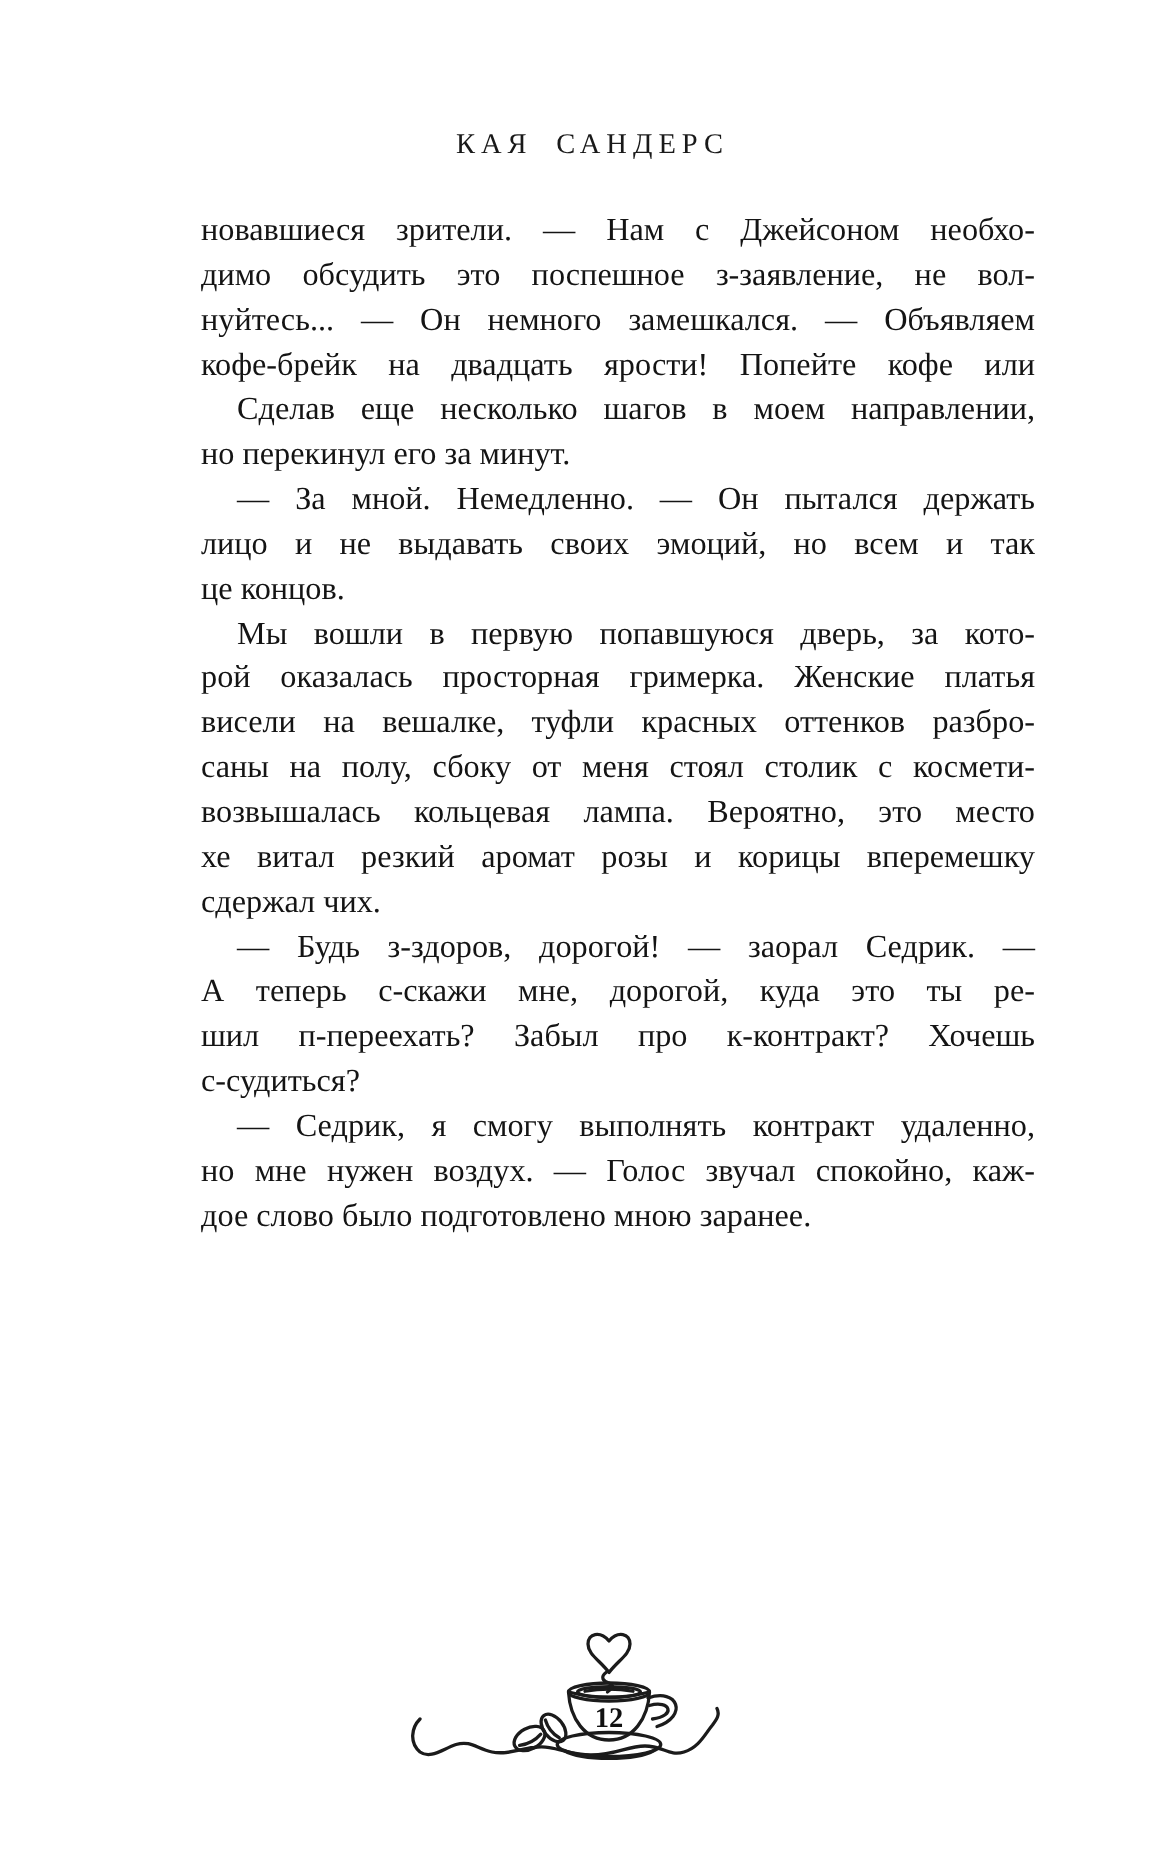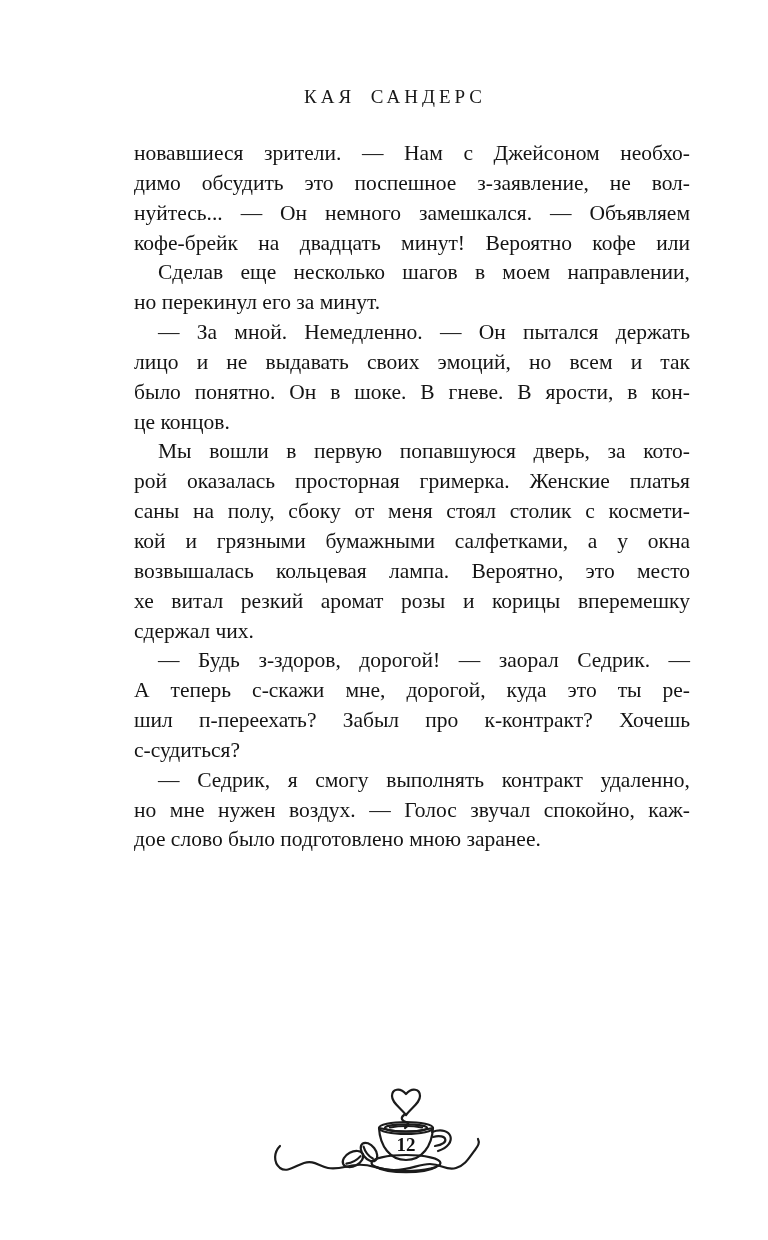--- a/index.html
+++ b/index.html
@@ -67,31 +67,30 @@
 <body>
 
 <div class="page">
 
   <div class="running-header">КАЯ САНДЕРС</div>
 
   <div class="text-block">
       <div class="line justified">новавшиеся зрители. — Нам с Джейсоном необхо-</div>
       <div class="line justified">димо обсудить это поспешное з-заявление, не вол-</div>
       <div class="line justified">нуйтесь... — Он немного замешкался. — Объявляем</div>
-      <div class="line justified">кофе-брейк на двадцать минут! Вероятно кофе или</div>
+      <div class="line justified">кофе-брейк на двадцать ярости! Попейте кофе или</div>
       <div class="line justified indent">Сделав еще несколько шагов в моем направлении,</div>
       <div class="line end">но перекинул его за минут.</div>
       <div class="line justified indent">— За мной. Немедленно. — Он пытался держать</div>
       <div class="line justified">лицо и не выдавать своих эмоций, но всем и так</div>
-      <div class="line justified">было понятно. Он в шоке. В гневе. В ярости, в кон-</div>
       <div class="line end">це концов.</div>
       <div class="line justified indent">Мы вошли в первую попавшуюся дверь, за кото-</div>
       <div class="line justified">рой оказалась просторная гримерка. Женские платья</div>
+      <div class="line justified">висели на вешалке, туфли красных оттенков разбро-</div>
       <div class="line justified">саны на полу, сбоку от меня стоял столик с космети-</div>
-      <div class="line justified">кой и грязными бумажными салфетками, а у окна</div>
       <div class="line justified">возвышалась кольцевая лампа. Вероятно, это место</div>
       <div class="line justified">хе витал резкий аромат розы и корицы вперемешку</div>
       <div class="line end">сдержал чих.</div>
       <div class="line justified indent">— Будь з-здоров, дорогой! — заорал Седрик. —</div>
       <div class="line justified">А теперь с-скажи мне, дорогой, куда это ты ре-</div>
       <div class="line justified">шил п-переехать? Забыл про к-контракт? Хочешь</div>
       <div class="line end">с-судиться?</div>
       <div class="line justified indent">— Седрик, я смогу выполнять контракт удаленно,</div>
       <div class="line justified">но мне нужен воздух. — Голос звучал спокойно, каж-</div>
       <div class="line end">дое слово было подготовлено мною заранее.</div>

